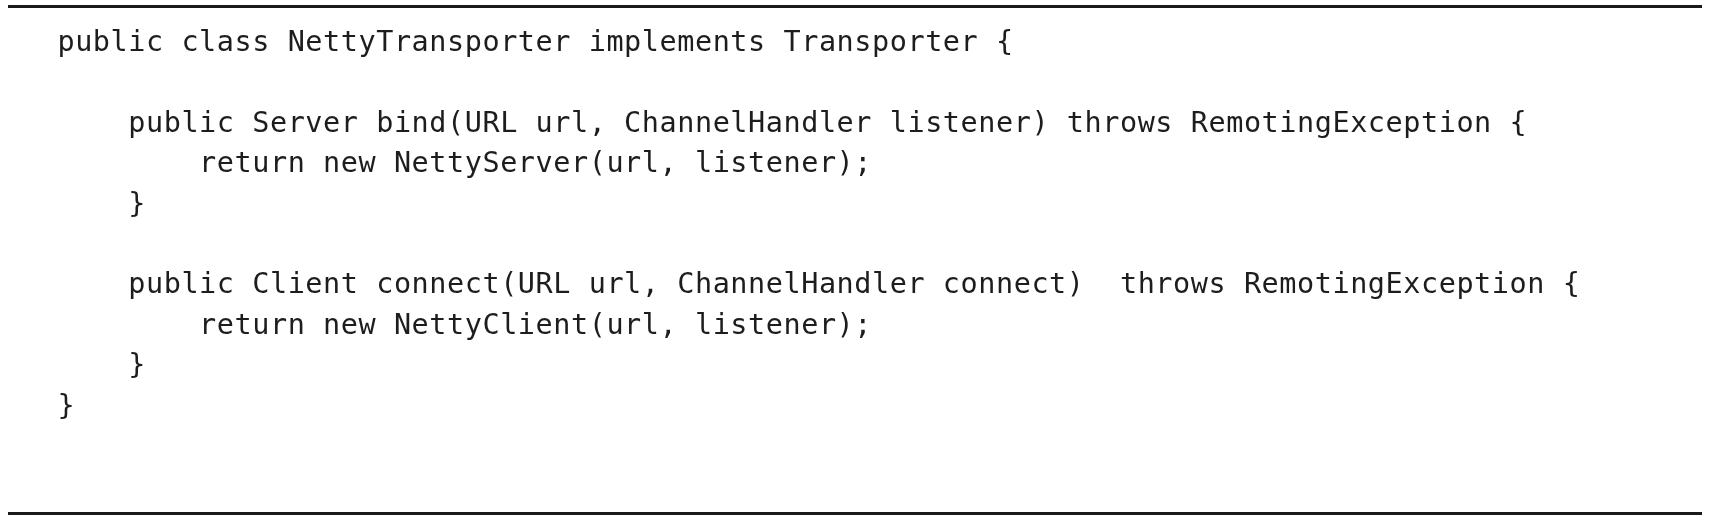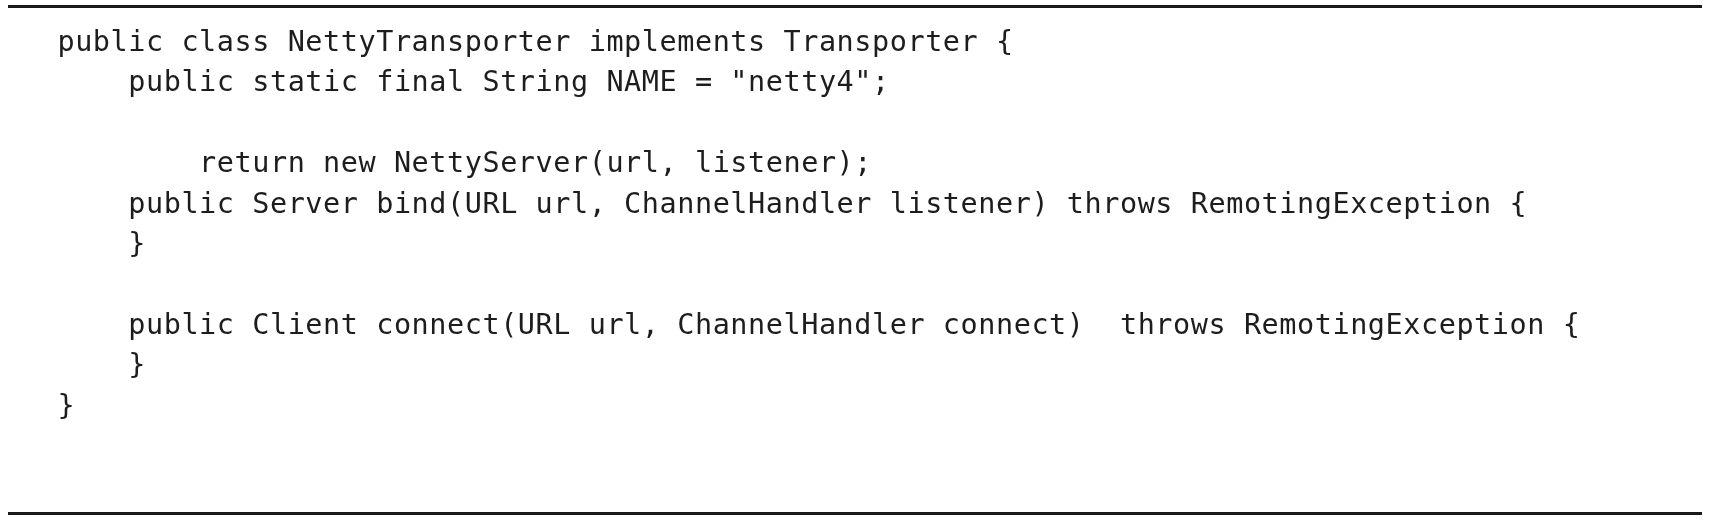--- a/index.html
+++ b/index.html
@@ -60,26 +60,26 @@
 </style>
 </head>
 <body>
 
 <div class="listing">
 
   <div class="rule top"></div>
 
   <div class="code-block">
     <code class="code-line">  public class NettyTransporter implements Transporter {</code>
-    <code class="code-line">      public static final String NAME = "netty4";</code>
     <code class="code-line blank"></code>
+    <code class="code-line">      public Server bind(URL url, ChannelHandler listener) throws RemotingException {</code>
     <code class="code-line">          return new NettyServer(url, listener);</code>
-    <code class="code-line">      public Server bind(URL url, ChannelHandler listener) throws RemotingException {</code>
     <code class="code-line">      }</code>
     <code class="code-line blank"></code>
     <code class="code-line">      public Client connect(URL url, ChannelHandler connect)  throws RemotingException {</code>
+    <code class="code-line">          return new NettyClient(url, listener);</code>
     <code class="code-line">      }</code>
     <code class="code-line">  }</code>
   </div>
 
   <div class="rule bottom"></div>
 
 </div>
 
 </body></html>

